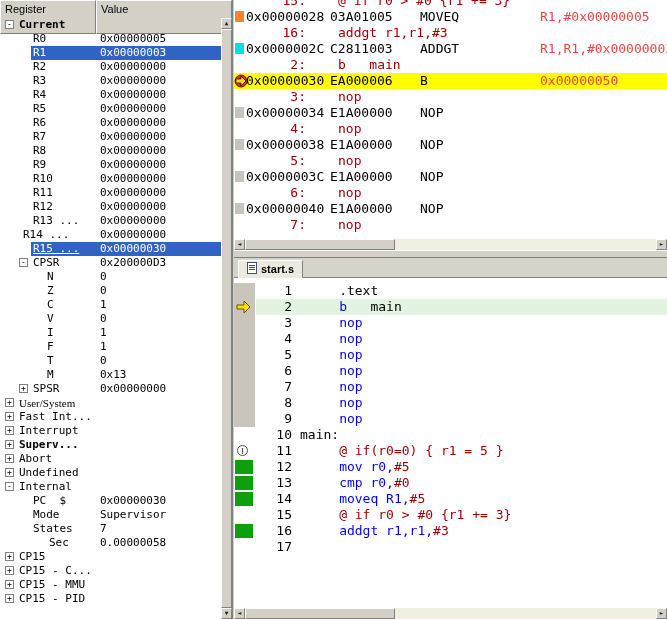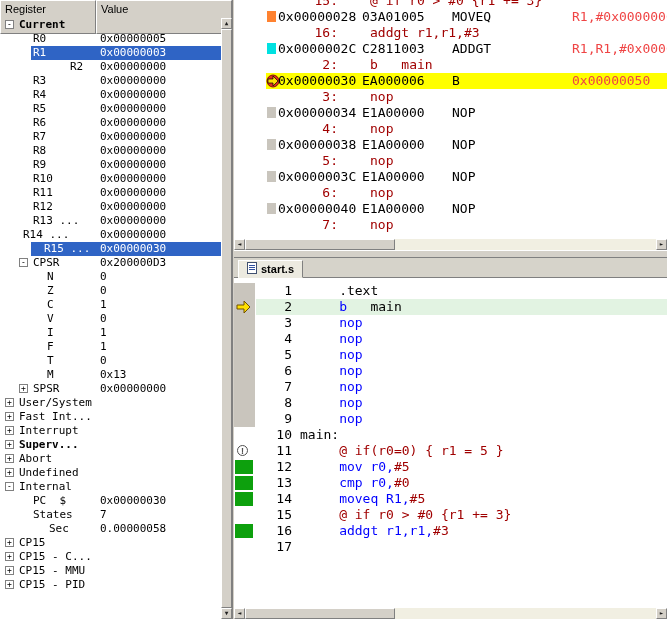--- a/index.html
+++ b/index.html
@@ -34,21 +34,21 @@
             font-size:6px; line-height:8px; text-align:center; color:#202020; overflow:hidden; }
   .sb-thumb-v { flex:1; background:#D4D0C8; border:1px solid;
                 border-color:#FFFFFF #808080 #808080 #FFFFFF; box-sizing:border-box; }
 
   
   .right { position:absolute; left:234px; top:0; width:433px; height:619px; }
 
   
   .disasm { position:absolute; top:0; left:0; right:0; height:250px; background:#fff; }
   .disasm-body { position:absolute; top:0; left:0; right:0; bottom:11px; overflow:hidden;
-                 font:13px "DejaVu Sans Mono", monospace;padding-left:32px; }
+                 font:13px "DejaVu Sans Mono", monospace; }
   .arow { position:relative; height:16px; line-height:16px; }
   .arow span { white-space:pre; }
   .arow.current { background:var(--yellow); }
   .amark { position:absolute; left:1px; top:2px; width:9px; height:11px; }
   .amark.orange { background:var(--orange); }
   .amark.cyan { background:var(--cyan); }
   .amark.gray { background:var(--graymark); }
   .pcmark { position:absolute; left:0; top:1px; width:14px; height:14px; }
   .aaddr { position:absolute; left:12px; color:#000; }
   .aop   { position:absolute; left:96px; color:#000; }
@@ -112,21 +112,21 @@
         <div class="rrow">
           <span class="rlabel" style="left: 33px;">R0</span>
           <span class="rvalue">0x00000005</span>
         </div>
         <div class="rrow">
           <div class="rhl" style="left: 31px;"></div>
           <span class="rlabel selTxt" style="left: 33px;">R1</span>
           <span class="rvalue selTxt">0x00000003</span>
         </div>
         <div class="rrow">
-          <span class="rlabel" style="left: 33px; margin-left: 37px;">R2</span>
+          <span class="rlabel" style="left: 33px;">R2</span>
           <span class="rvalue">0x00000000</span>
         </div>
         <div class="rrow">
           <span class="rlabel" style="left: 33px;">R3</span>
           <span class="rvalue">0x00000000</span>
         </div>
         <div class="rrow">
           <span class="rlabel" style="left: 33px;">R4</span>
           <span class="rvalue">0x00000000</span>
         </div>
@@ -165,21 +165,21 @@
         <div class="rrow">
           <span class="rlabel" style="left: 33px;">R13 ...</span>
           <span class="rvalue">0x00000000</span>
         </div>
         <div class="rrow">
           <span class="rlabel" style="left: 23px;">R14 ...</span>
           <span class="rvalue">0x00000000</span>
         </div>
         <div class="rrow">
           <div class="rhl" style="left: 31px;"></div>
-          <span class="rlabel selTxt" style="left: 44px;">R15 ...</span>
+          <span class="rlabel selTxt" style="left: 33px; text-decoration: underline;">R15 ...</span>
           <span class="rvalue selTxt">0x00000030</span>
         </div>
         <div class="rrow">
           <span class="expander" style="left: 19px;">-</span>
           <span class="rlabel" style="left: 33px;">CPSR</span>
           <span class="rvalue">0x200000D3</span>
         </div>
         <div class="rrow">
           <span class="rlabel" style="left: 47px;">N</span>
           <span class="rvalue">0</span>
@@ -212,21 +212,21 @@
           <span class="rlabel" style="left: 47px;">M</span>
           <span class="rvalue">0x13</span>
         </div>
         <div class="rrow">
           <span class="expander" style="left: 19px;">+</span>
           <span class="rlabel" style="left: 33px;">SPSR</span>
           <span class="rvalue">0x00000000</span>
         </div>
         <div class="rrow">
           <span class="expander" style="left: 5px;">+</span>
-          <span class="rlabel" style="left: 19px;">User/System</span>
+          <span class="rlabel" style="left: 19px; font-family: Liberation Serif, serif;">User/System</span>
         </div>
         <div class="rrow">
           <span class="expander" style="left: 5px;">+</span>
           <span class="rlabel" style="left: 19px;">Fast Int...</span>
         </div>
         <div class="rrow">
           <span class="expander" style="left: 5px;">+</span>
           <span class="rlabel" style="left: 19px;">Interrupt</span>
         </div>
         <div class="rrow">
@@ -241,20 +241,24 @@
           <span class="expander" style="left: 5px;">+</span>
           <span class="rlabel" style="left: 19px;">Undefined</span>
         </div>
         <div class="rrow">
           <span class="expander" style="left: 5px;">-</span>
           <span class="rlabel" style="left: 19px;">Internal</span>
         </div>
         <div class="rrow">
           <span class="rlabel" style="left: 33px;">PC  $</span>
           <span class="rvalue">0x00000030</span>
+        </div>
+        <div class="rrow">
+          <span class="rlabel" style="left: 33px;">Mode</span>
+          <span class="rvalue">Supervisor</span>
         </div>
         <div class="rrow">
           <span class="rlabel" style="left: 33px;">States</span>
           <span class="rvalue">7</span>
         </div>
         <div class="rrow">
           <span class="rlabel" style="left: 49px;">Sec</span>
           <span class="rvalue">0.00000058</span>
         </div>
         <div class="rrow">

